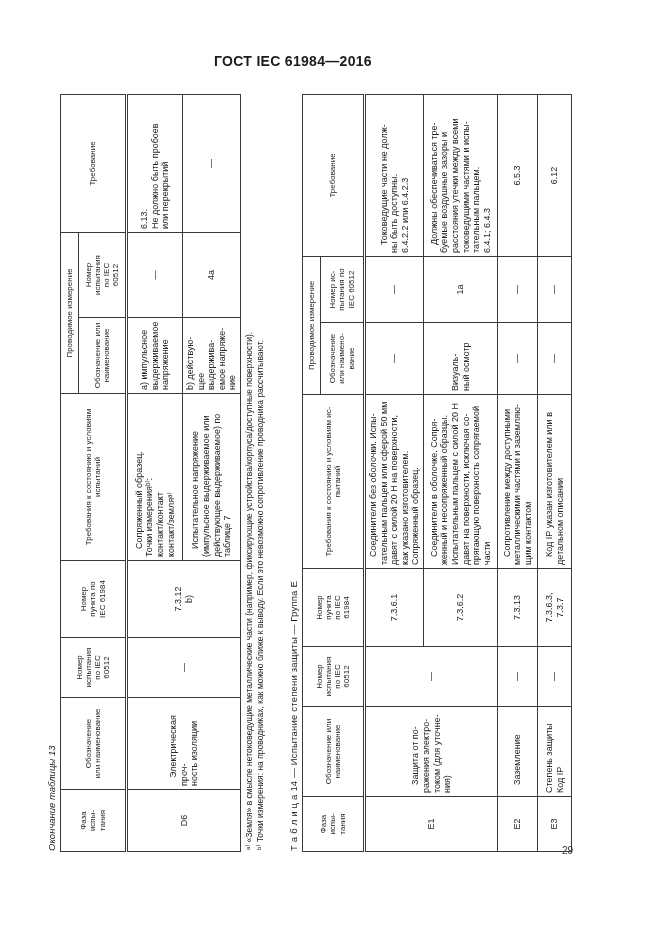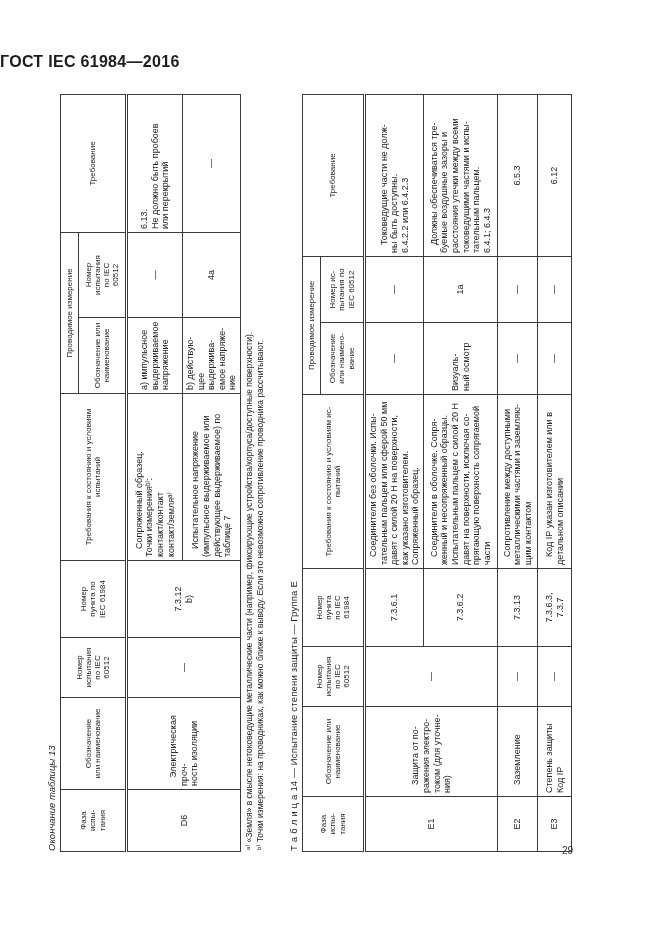--- a/index.html
+++ b/index.html
@@ -2,22 +2,22 @@
 <html><head>
 <meta charset="utf-8">
 <style>
   html,body { margin:0; padding:0; }
   body {
     width:661px; height:935px; position:relative; background:#ffffff;
     font-family:"Liberation Sans","DejaVu Sans",sans-serif; color:#222;
     overflow:hidden;
   }
   .doc-code {
-    position:absolute; top:53px; left:0; width:586px; text-align:left;
-    font-weight:bold; font-size:16px; letter-spacing:0.3px; color:#1c1c1c;
+    position:absolute; top:53px; left:0; width:586px; text-align:center;
+    font-weight:bold; font-size:14px; letter-spacing:0.3px; color:#1c1c1c;
   }
   .page-num { position:absolute; top:845px; left:562px; font-size:10px; color:#333;text-align:center; }
 
   
   .rot { position:absolute; transform-origin:0 0; transform:rotate(-90deg); }
   .block-t13 { left:46px;  top:852px; width:757px; height:226px; }
   .block-t14 { left:288px; top:852px; width:757px; height:294px; }
 
   .t-caption { font-size:9.5px; margin:0 0 3px 1px; color:#1e1e1e; }
   .cap-italic { font-style:italic; }

